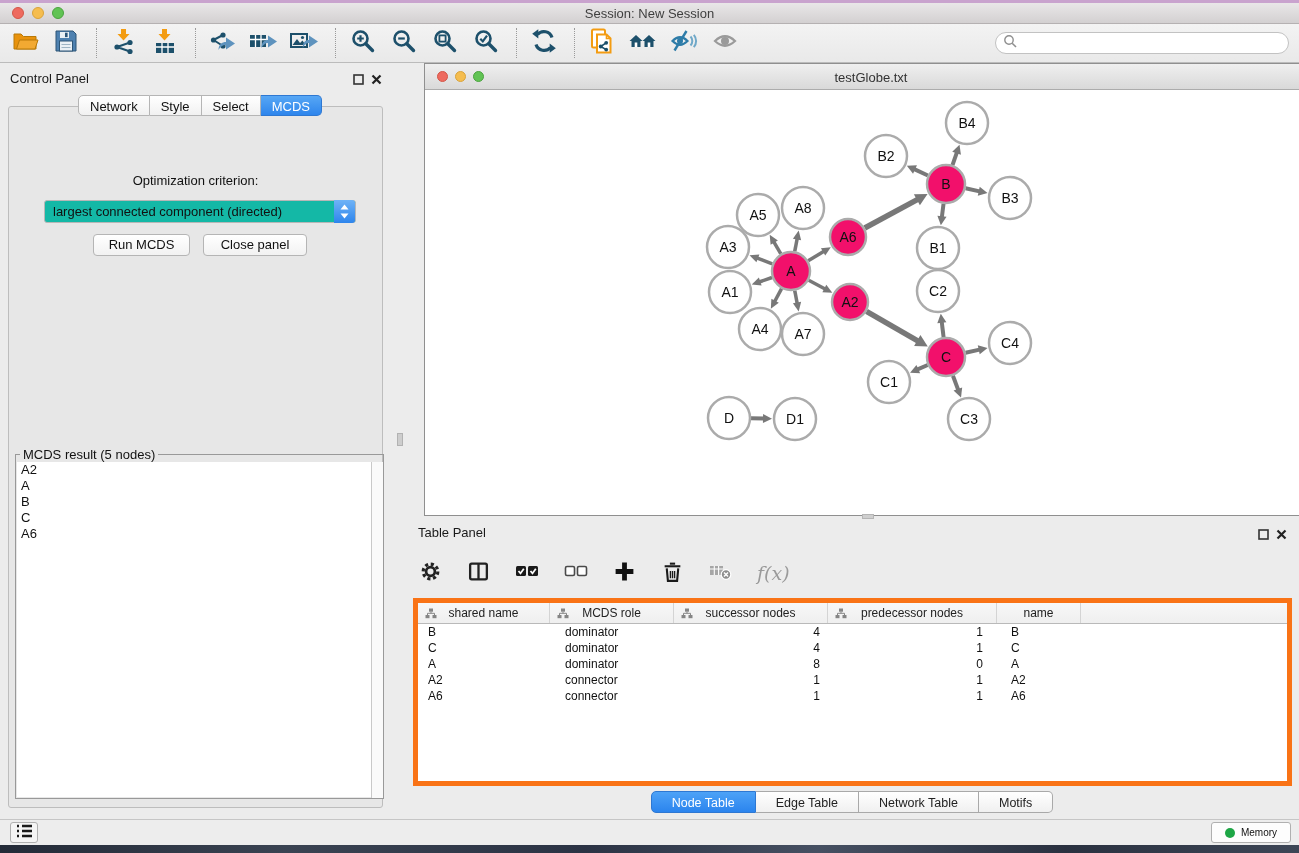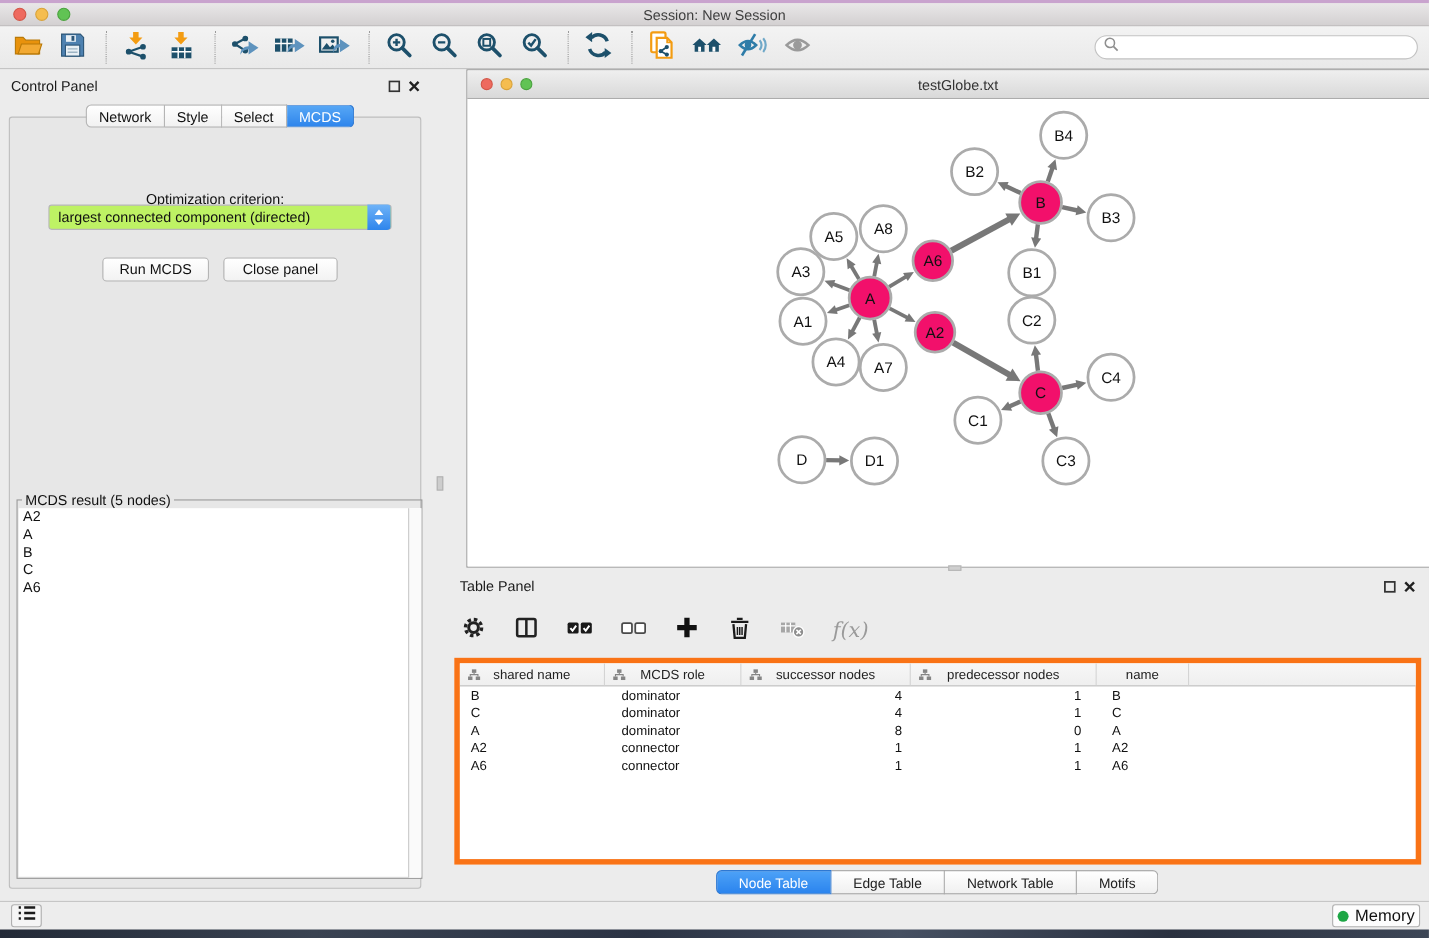--- a/index.html
+++ b/index.html
@@ -32,21 +32,21 @@
   #cp-header { position:absolute; left:10px; top:8px; }
   .winbtns { position:absolute; top:8px; display:flex; gap:7px; }
   #cp-winbtns { right:8px; }
   #cp-tabs { position:absolute; left:78px; top:32px; display:flex; }
   .cp-tab { height:21px; line-height:21px; padding:0 11px; font-size:13px; background:linear-gradient(#FFFFFF,#F1F1F1); border:1px solid #B5B5B5; border-left:none; color:#111; }
   .cp-tab:first-child { border-left:1px solid #B5B5B5; border-radius:5px 0 0 5px; }
   .cp-tab:last-child { border-radius:0 5px 5px 0; }
   .cp-tab.active { background:linear-gradient(#57A7F5,#2E85EC); color:#fff; border-color:#2E78D2; }
   #cp-box { position:absolute; left:8px; top:43px; width:375px; height:702px; background:#E7E7E7; border:1px solid #BDBDBD; border-radius:3px; }
   #opt-label { position:absolute; left:0; right:0; top:66px; text-align:center; font-size:13px; color:#111; }
-  #criterion { position:absolute; left:35px; top:79px; width:312px; height:23px; background:#bef264; border:1px solid #B7B7B7; border-radius:3px; font-size:13px; color:#111; line-height:21px; padding-left:8px; }
+  #criterion { position:absolute; left:35px; top:93px; width:312px; height:23px; background:#14b8a6; border:1px solid #B7B7B7; border-radius:3px; font-size:13px; color:#111; line-height:21px; padding-left:8px; }
   #criterion .spin { position:absolute; right:0; top:-1px; width:21px; height:23px; border-radius:0 3px 3px 0; background:linear-gradient(#6FB3F7,#2E85EC); }
   .cp-btn { position:absolute; top:127px; height:22px; background:linear-gradient(#FFFFFF,#F2F2F2); border:1px solid #B5B5B5; border-radius:4px; font-size:13px; color:#111; text-align:center; line-height:20px; }
   #run-btn { left:84px; width:97px; }
   #closep-btn { left:194px; width:104px; }
   #mcds-fieldset { position:absolute; left:6px; top:340px; width:369px; height:352px; border:1px solid #999; }
   #mcds-fieldset legend { font-size:13px; color:#111; margin-left:4px; padding:0 3px; }
   #mcds-list { position:absolute; left:1px; top:0px; width:366px; bottom:1px; background:#fff; overflow:hidden; }
   .mcds-item { font-size:13px; color:#111; line-height:16px; padding-left:4px; }
   #mcds-scroll { position:absolute; right:0; top:0; bottom:0; width:12px; background:#FAFAFA; border-left:1px solid #C9C9C9; }
 
@@ -85,21 +85,21 @@
   .td:nth-child(5) { padding-left:14px; }
   #bottom-tabs { position:absolute; left:0; right:0; top:271px; display:flex; justify-content:center; }
   .bt-tab { height:22px; line-height:22px; padding:0 20px; font-size:12.5px; background:linear-gradient(#FFFFFF,#F0F0F0); border:1px solid #A9A9A9; border-left:none; color:#222; }
   .bt-tab:first-child { border-left:1px solid #A9A9A9; border-radius:5px 0 0 5px; }
   .bt-tab:last-child { border-radius:0 5px 5px 0; }
   .bt-tab.active { background:linear-gradient(#4DA2F7,#2B84EE); color:#fff; border-color:#2E78D2; }
 
   
   #status-bar { left:0; top:819px; width:1299px; height:26px; background:#EDEDED; border-top:1px solid #C6C6C6; }
   #list-btn { position:absolute; left:10px; top:2px; width:28px; height:21px; background:#F5F5F5; border:1px solid #B0B0B0; border-radius:3px; display:flex; align-items:center; justify-content:center; }
-  #memory-btn { position:absolute; right:8px; top:2px; width:80px; height:21px; background:#FDFDFD; border:1px solid #B0B0B0; border-radius:3px; display:flex; align-items:center; justify-content:center; gap:6px; font-size:15px; color:#111; }
+  #memory-btn { position:absolute; right:8px; top:2px; width:80px; height:21px; background:#FDFDFD; border:1px solid #B0B0B0; border-radius:3px; display:flex; align-items:center; justify-content:center; gap:6px; font-size:10px; color:#111; }
   #memory-dot { width:10px; height:10px; border-radius:50%; }
 
   #desktop-strip { left:0; top:845px; width:1299px; height:8px; background:linear-gradient(90deg,#232A37,#3A4352 22%,#2B3344 45%,#465062 63%,#2A3140 82%,#3D4656); }
 </style>
 </head>
 <body>
 
 <div id="accent-strip" class="abs" style="background: rgb(201, 163, 206);"></div>
 
 <div id="titlebar" class="abs">

